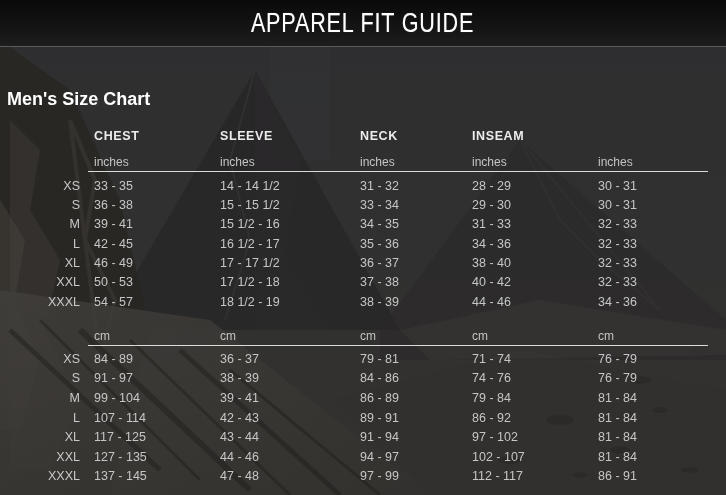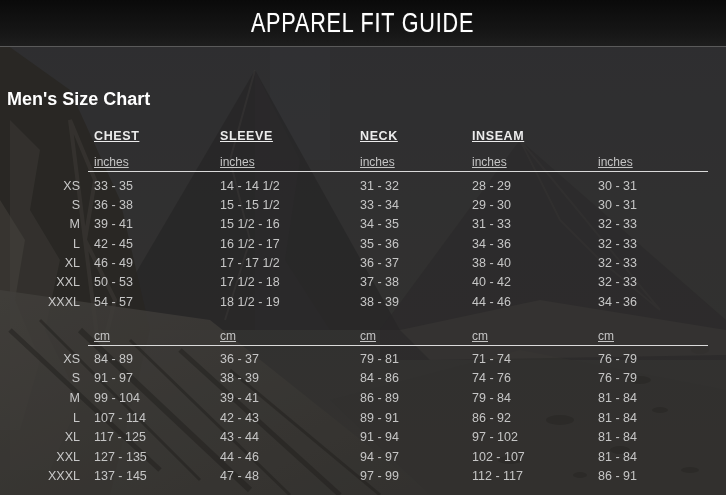--- a/index.html
+++ b/index.html
@@ -35,21 +35,21 @@
     color:#ffffff;font-size:18px;font-weight:bold;
     z-index:3;
   }
   
   .size-table{position:absolute;left:0;top:0;width:707px;z-index:3;color:#c6c6c6;}
   .t-grid{
     display:grid;
     grid-template-columns:80px 126px 140px 112px 126px 123px;
     align-items:center;
   }
-  .t-grid .cell{padding-left:14px;white-space:nowrap;text-decoration:underline;}
+  .t-grid .cell{padding-left:14px;white-space:nowrap;}
   .t-grid .cell.size{padding-left:0;text-align:right;color:#c9c9c9;}
   .col-headers{position:absolute;left:0;top:129px;width:707px;}
   .col-headers .cell{
     color:#ececec;font-weight:bold;font-size:12.5px;letter-spacing:.6px;
   }
   .units-row{position:absolute;left:0;top:155px;width:707px;font-size:12px;color:#c4c4c4;}
   .units-underline{
     position:absolute;left:88px;width:620px;height:1px;
     background:#e9e9e9;opacity:.92;
   }

